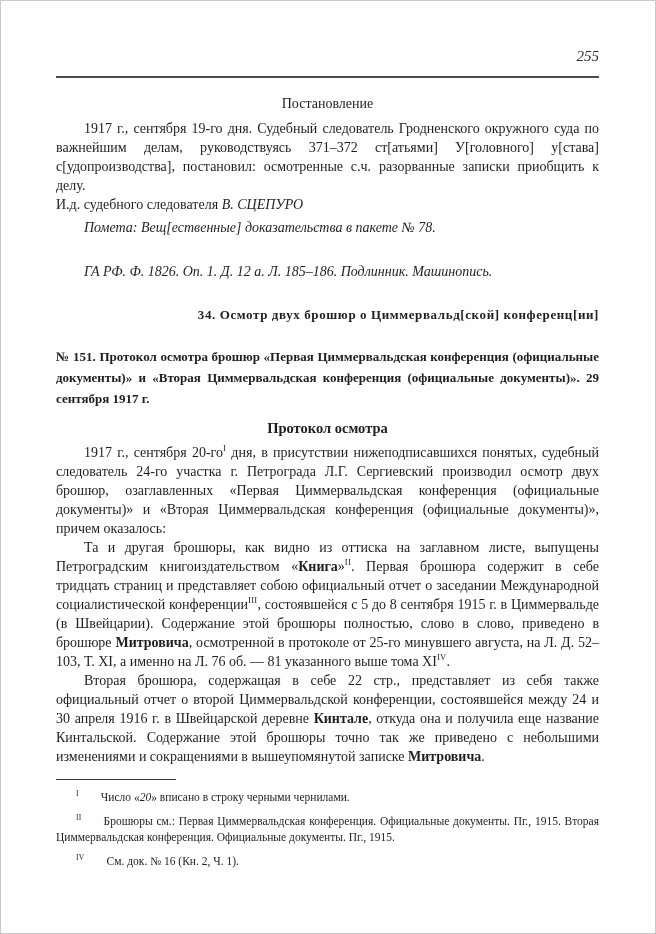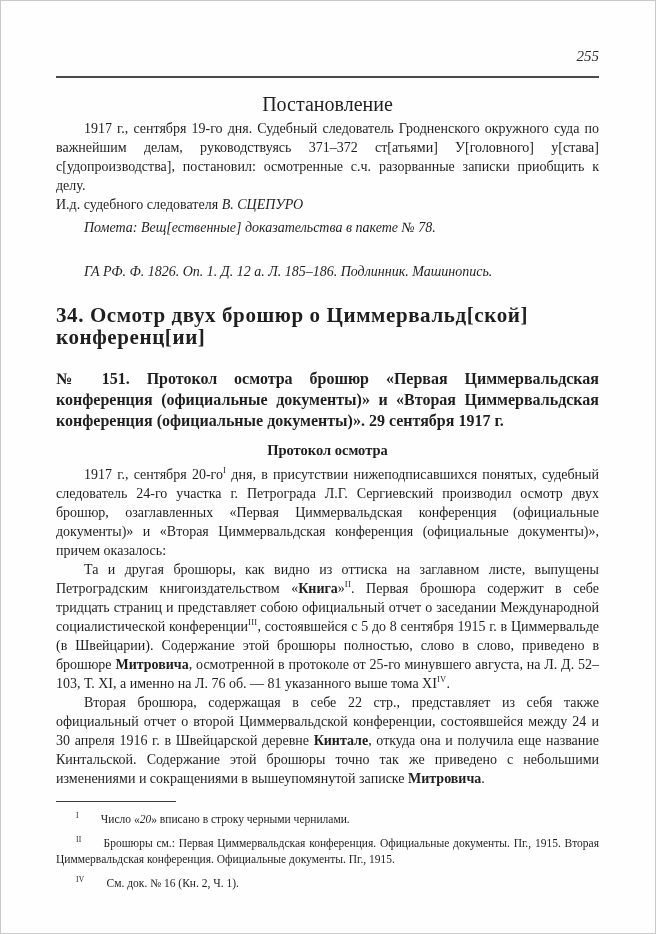--- a/index.html
+++ b/index.html
@@ -27,21 +27,21 @@
     height: 2px;
     background: #4a4a4a;
   }
   .center-head {
     margin: 16px 0 0 0;
     text-align: center;
     font-size: 14.5px;
     font-weight: bold;
     line-height: 20px;
   }
-  .center-head.plain { font-weight: normal; font-size: 20px; }
+  .center-head.plain { font-weight: normal; font-size: 14px; }
   p.body {
     margin: 5px 0 0 0;
     font-size: 14px;
     line-height: 19px;
     text-align: justify;
   }
   p.body.flow { margin: 0; }
   .ind { text-indent: 28px; }
   .signature {
     margin: 0;
@@ -60,29 +60,29 @@
   .archive {
     margin: 25px 0 0 0;
     font-size: 14px;
     line-height: 19px;
     font-weight: normal;
     font-style: italic;
     text-indent: 28px;
   }
   .section-head {
     margin: 23px 0 0 0;
-    text-align: left;
-    font-size: 21px;
+    text-align: right;
+    font-size: 13px;
     font-weight: bold;
     letter-spacing: 0.6px;
     line-height: 22px;
   }
   .doc-title {
     margin: 20px 0 0 0;
-    font-size: 16px;
+    font-size: 13px;
     font-weight: bold;
     line-height: 21px;
     text-align: justify;
   }
   .protocol-head { margin-top: 9px; }
   sup.fnref {
     font-size: 8.5px;
     line-height: 0;
     vertical-align: super;
     letter-spacing: 0.3px;

